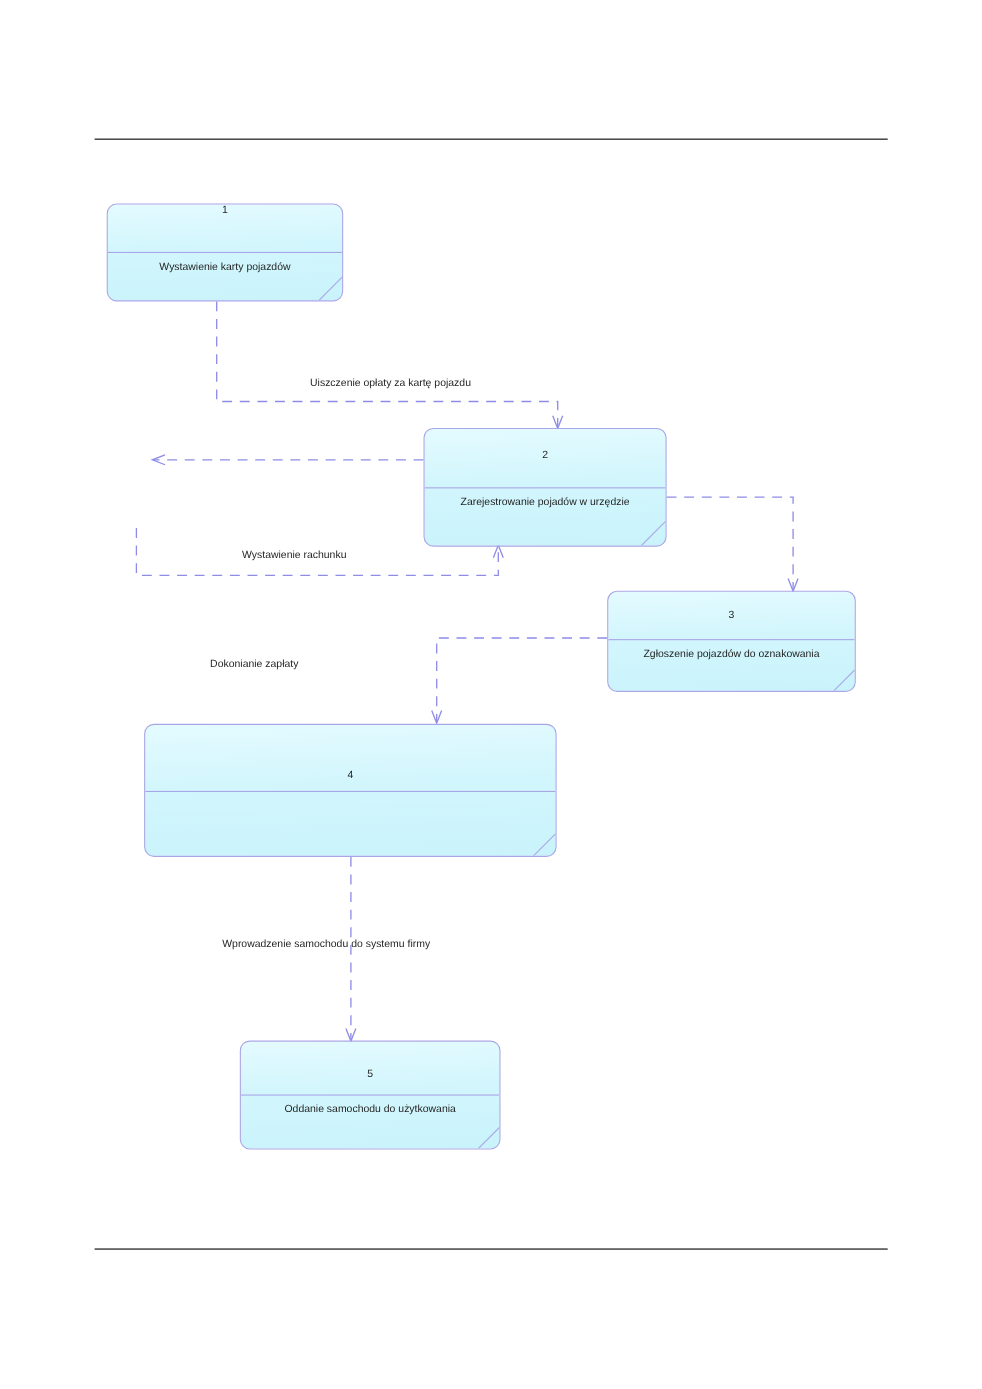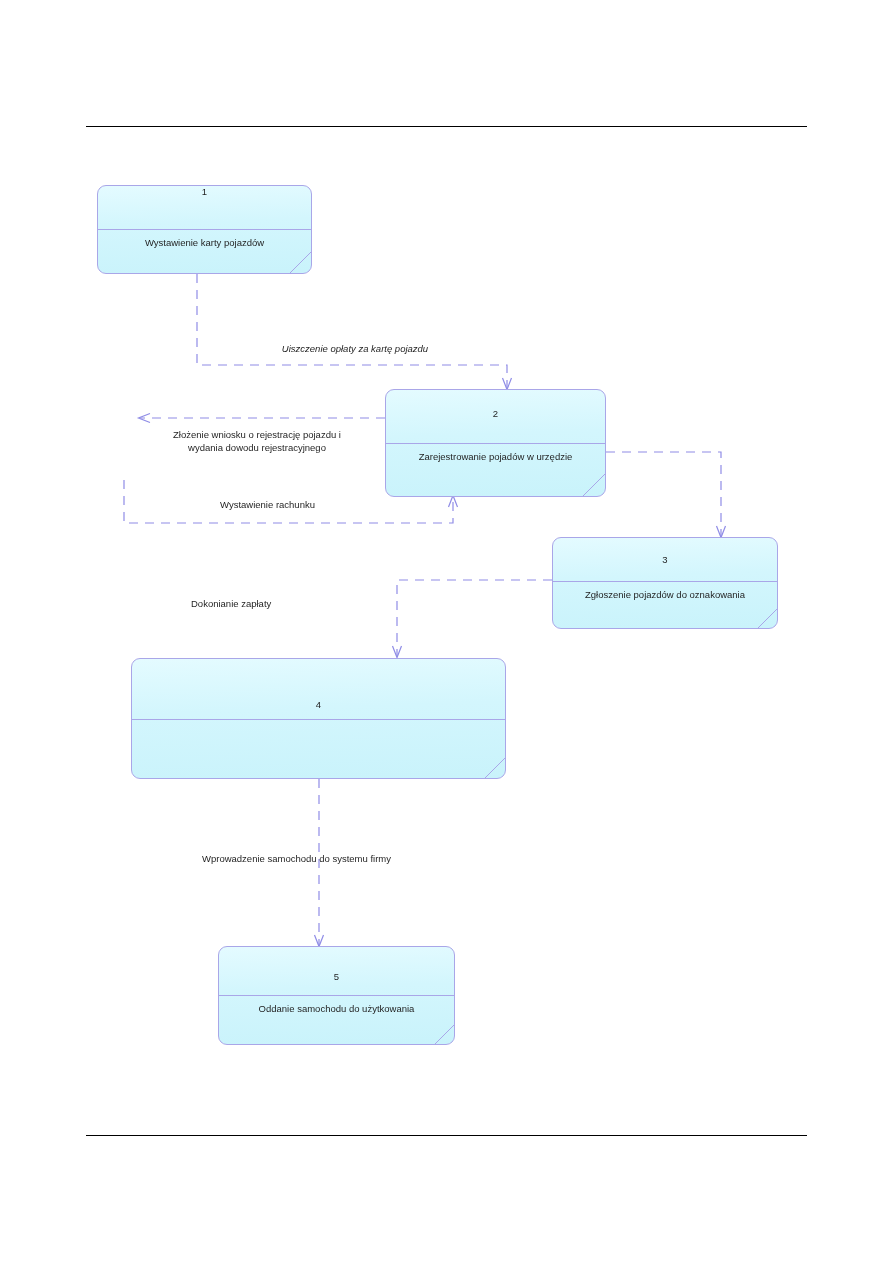--- a/index.html
+++ b/index.html
@@ -159,26 +159,22 @@
     <div class="divider" style="top:48px;"></div>
     <div class="label" style="top:55px;">Oddanie samochodu do użytkowania</div>
     <div class="fold">
       <svg width="30" height="30" viewBox="0 0 30 30">
           <path d="M29,10 L10,29" stroke="#a9a6e8" stroke-width="1" fill="none"></path>
         </svg>
     </div>
   </div>
 
 
-  <div class="elabel c" style="left:200px;top:342px;width:310px;font-style:italic;">Uiszczenie opłaty za kartę pojazdu</div>
+  <div class="elabel c" style="left:200px;top:342px;width:310px;">Uiszczenie opłaty za kartę pojazdu</div>
 
-  <div class="elabel c" style="left:148px;top:428px;width:218px;">
-    <div>Złożenie wniosku o rejestrację pojazdu i</div>
-    <div>wydania dowodu rejestracyjnego</div>
-  </div>
 
   <div class="elabel c" style="left:150px;top:498px;width:235px;">Wystawienie rachunku</div>
 
 
   <div class="elabel l" style="left:147px;top:597px;width:200px;padding-left:44px;">Dokonianie zapłaty</div>
 
   <div class="elabel l" style="left:202px;top:852px;width:300px;">Wprowadzenie samochodu do systemu firmy</div>
 
 </div>
 

